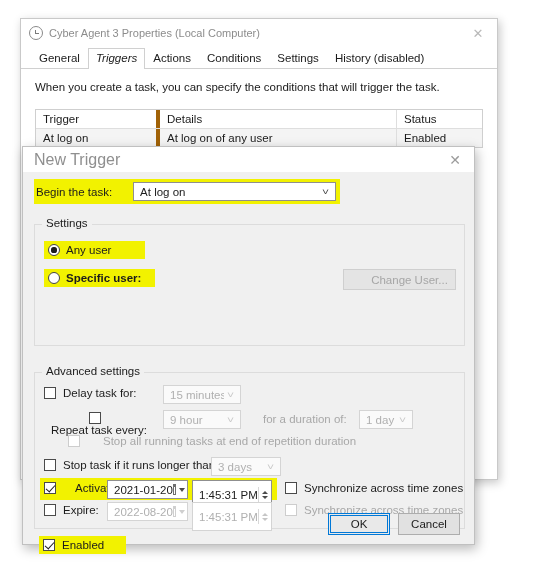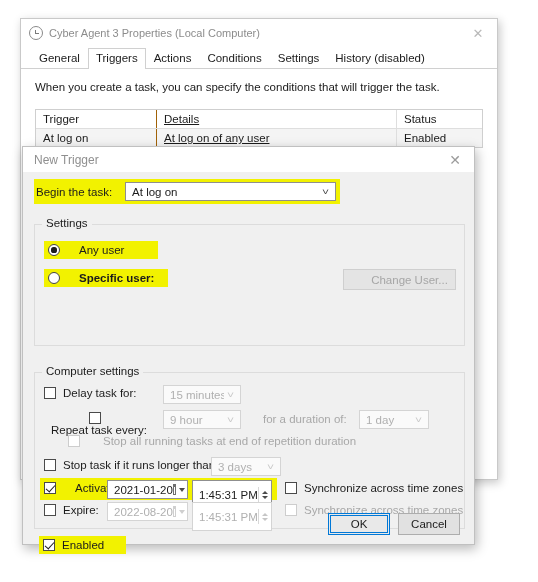--- a/index.html
+++ b/index.html
@@ -50,60 +50,60 @@
     padding-left: 10px; border-bottom: 1px solid #d0d0d0;
     background: #ffffff;
   }
   .tab {
     font-size: 11.5px; color: #1b1b1b; padding: 2px 7px 3px 7px;
     border: 1px solid transparent; border-bottom: none;
     line-height: 1.25; white-space: nowrap;
   }
   .tab.active {
     border-color: #d0d0d0; background:#ffffff;
-    position: relative; top: 1px; padding-bottom: 4px;
+    position: relative; top: 1px; padding-bottom: 4px; font-style: italic;
   }
   .props-body { padding: 12px 14px 0 14px; }
   .props-desc { font-size: 11.5px; color: #1b1b1b; }
 
   .trigger-table {
     margin-top: 16px; border: 1px solid #cfcfcf; background:#fff;
     font-size: 11.5px; color:#1b1b1b;
   }
   .tt-head, .tt-row { display: flex; }
   .tt-head { border-bottom: 1px solid #dedede; }
   .tt-row { background: #f4f4f4; }
   .tt-c1 { width: 120px; padding: 3px 0 3px 7px; }
-  .tt-c2 { flex: 1; padding: 3px 0 3px 7px; border-left: 1px solid #a16207; text-decoration: underline; }
+  .tt-c2 { flex: 1; padding: 3px 0 3px 7px; border-left: 4px solid #a16207; }
   .tt-c3 { width: 86px; padding: 3px 0 3px 7px; border-left: 1px solid #dedede; }
 
   
   .dlg {
     position: absolute; left: 22px; top: 146px;
     width: 453px; height: 399px;
     background: #f0f0f0;
     border: 1px solid #c0c0c0;
     box-shadow: 2px 4px 11px rgba(0,0,0,0.28);
   }
   .dlg-titlebar {
     height: 25px; background:#ffffff; display:flex; align-items:center;
     padding: 0 2px 0 11px;
   }
-  .dlg-title { font-size: 12px; color: #8f8f8f; }
+  .dlg-title { font-size: 16px; color: #8f8f8f; }
   .dlg-close {
     margin-left:auto; width: 34px; height: 24px;
     display:flex; align-items:center; justify-content:center;
     color:#9b9b9b; font-size: 14px; line-height: 1;
   }
   .dlg-body { padding: 7px 11px 0 11px; position: relative; height: 373px; }
 
   .hl { background: #f2f200; }
 
   .begin-row {
-    display: flex; align-items: center; gap: 13px;
+    display: flex; align-items: center; gap: 21px;
     padding: 3px 4px 3px 2px; width: 306px;
   }
   .lbl { font-size: 11.5px; color: #1b1b1b; white-space: nowrap; }
   .lbl.dim { color: #a8a8a8; }
 
   .combo {
     height: 19px; border: 1px solid #8f8f8f; background:#fff;
     display:flex; align-items:center; font-size: 11.5px; color:#1b1b1b;
     padding: 0 3px 0 6px;
   }
@@ -119,21 +119,21 @@
   .group {
     position: absolute; border: 1px solid #dcdcdc;
   }
   .group > .glegend {
     position: absolute; top: -8px; left: 7px; background:#f0f0f0;
     padding: 0 4px; font-size: 11.5px; color:#1b1b1b;
   }
   #gSettings { left: 11px; top: 52px; width: 431px; height: 122px; }
   #gAdvanced { left: 11px; top: 200px; width: 431px; height: 157px; }
 
-  .radio-line { display:flex; align-items:center; gap: 19px; }
+  .radio-line { display:flex; align-items:center; gap: 6px; }
   .radio {
     width: 12px; height: 12px; border-radius: 50%;
     border: 1.4px solid #444; background: #fff;
     position: relative; flex: 0 0 auto;
   }
   .radio.checked::after {
     content:""; position:absolute; left:2.4px; top:2.4px;
     width: 5.2px; height:5.2px; border-radius:50%; background:#1d1d1d;
   }
   .cb {
@@ -275,41 +275,41 @@
         <div class="radio-line hl" style="position:absolute; left:9px; top:44px; padding:3px 14px 3px 4px;font-weight:bold;">
           <span class="radio"></span>
           <span class="lbl">Specific user:</span>
         </div>
 
 
         <div class="btn dim" style="position:absolute; left:308px; top:44px; width:113px;">Change User...</div>
       </div>
 
       <div class="group" id="gAdvanced">
-        <span class="glegend">Computer settings</span>
+        <span class="glegend">Advanced settings</span>
 
         <div class="row" style="position:absolute; left:9px; top:14px;">
           <span class="cb"></span>
           <span class="lbl" style="margin-left:7px;">Delay task for:</span>
         </div>
         <span class="combo dim" style="position:absolute; left:128px; top:12px; width:78px;">
           <span class="cv">15 minutes</span>
           <span class="chev">˅</span>
         </span>
 
         <div class="row" style="position:absolute; left:9px; top:39px;flex-direction:column;">
           <span class="cb"></span>
           <span class="lbl" style="margin-left:7px;">Repeat task every:</span>
         </div>
         <span class="combo dim" style="position:absolute; left:128px; top:37px; width:78px;">
           <span class="cv">9 hour</span>
           <span class="chev">˅</span>
         </span>
         <span class="lbl dim" style="position:absolute; left:228px; top:40px;">for a duration of:</span>
-        <span class="combo dim" style="position:absolute; left:324px; top:37px; width:70px;">
+        <span class="combo dim" style="position:absolute; left:324px; top:37px; width:54px;">
           <span class="cv">1 day</span>
           <span class="chev">˅</span>
         </span>
 
         <div class="row" style="position:absolute; left:33px; top:62px;">
           <span class="cb dim"></span>
           <span class="lbl dim" style="margin-left:23px;">Stop all running tasks at end of repetition duration</span>
         </div>
 
         <div class="row" style="position:absolute; left:9px; top:86px;">

